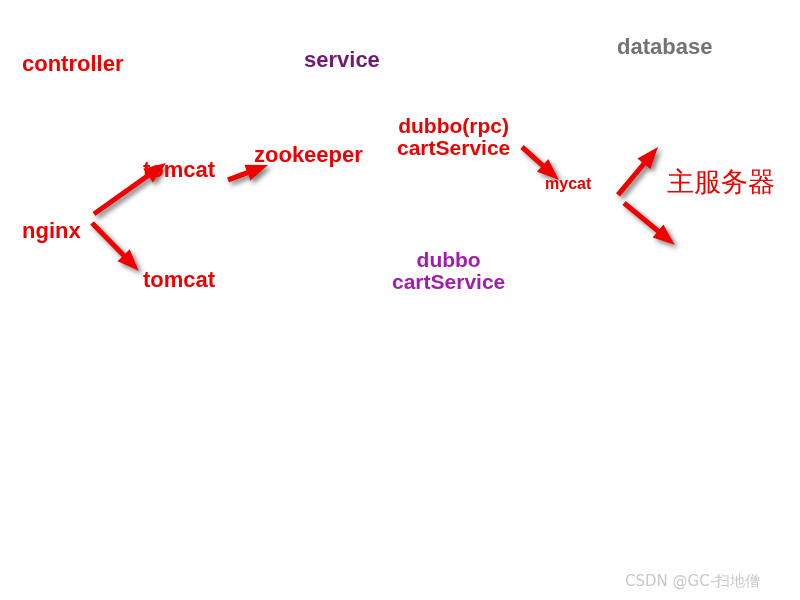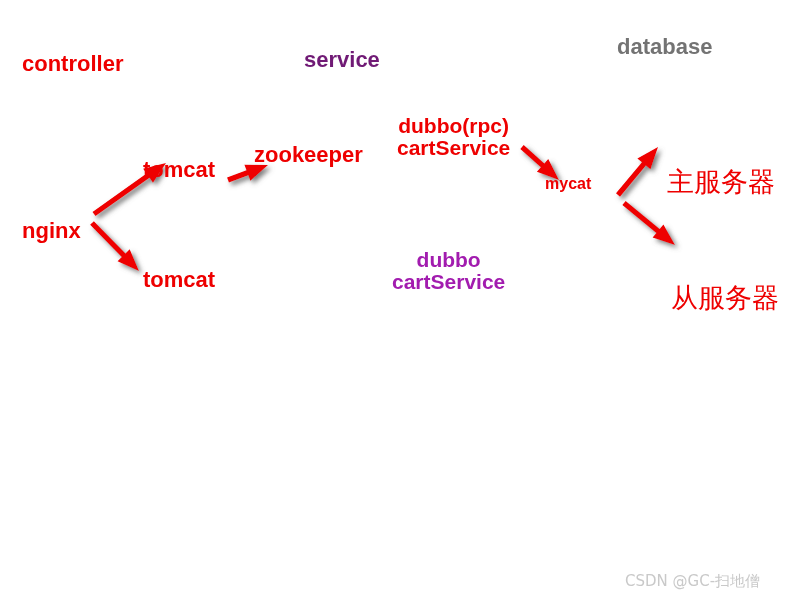--- a/index.html
+++ b/index.html
@@ -91,17 +91,16 @@
   <div class="lbl lbl-multi" style="left: 397px; top: 115px; font-size: 21px; color: rgb(238, 0, 0);">
     <div>dubbo(rpc)</div>
     <div>cartService</div>
   </div>
   <div class="lbl lbl-multi" style="left: 392px; top: 233px; font-size: 21px; color: #a21caf; margin-top: 16px;">
     <div>dubbo</div>
     <div>cartService</div>
   </div>
 
   <div class="lbl-cjk" style="left: 667px; top: 120px; font-size: 27px; color: rgb(238, 0, 0);">主服务器</div>
-  <div class="lbl-cjk" style="left: 671px; top: 236px; font-size: 27px; color: rgb(238, 0, 0);">从服务器</div>
 
   <div class="watermark" style="left: 625px; top: 572px; color: rgb(201, 201, 201);">CSDN @GC-扫地僧</div>
 
 </div>
 
 </body></html>

